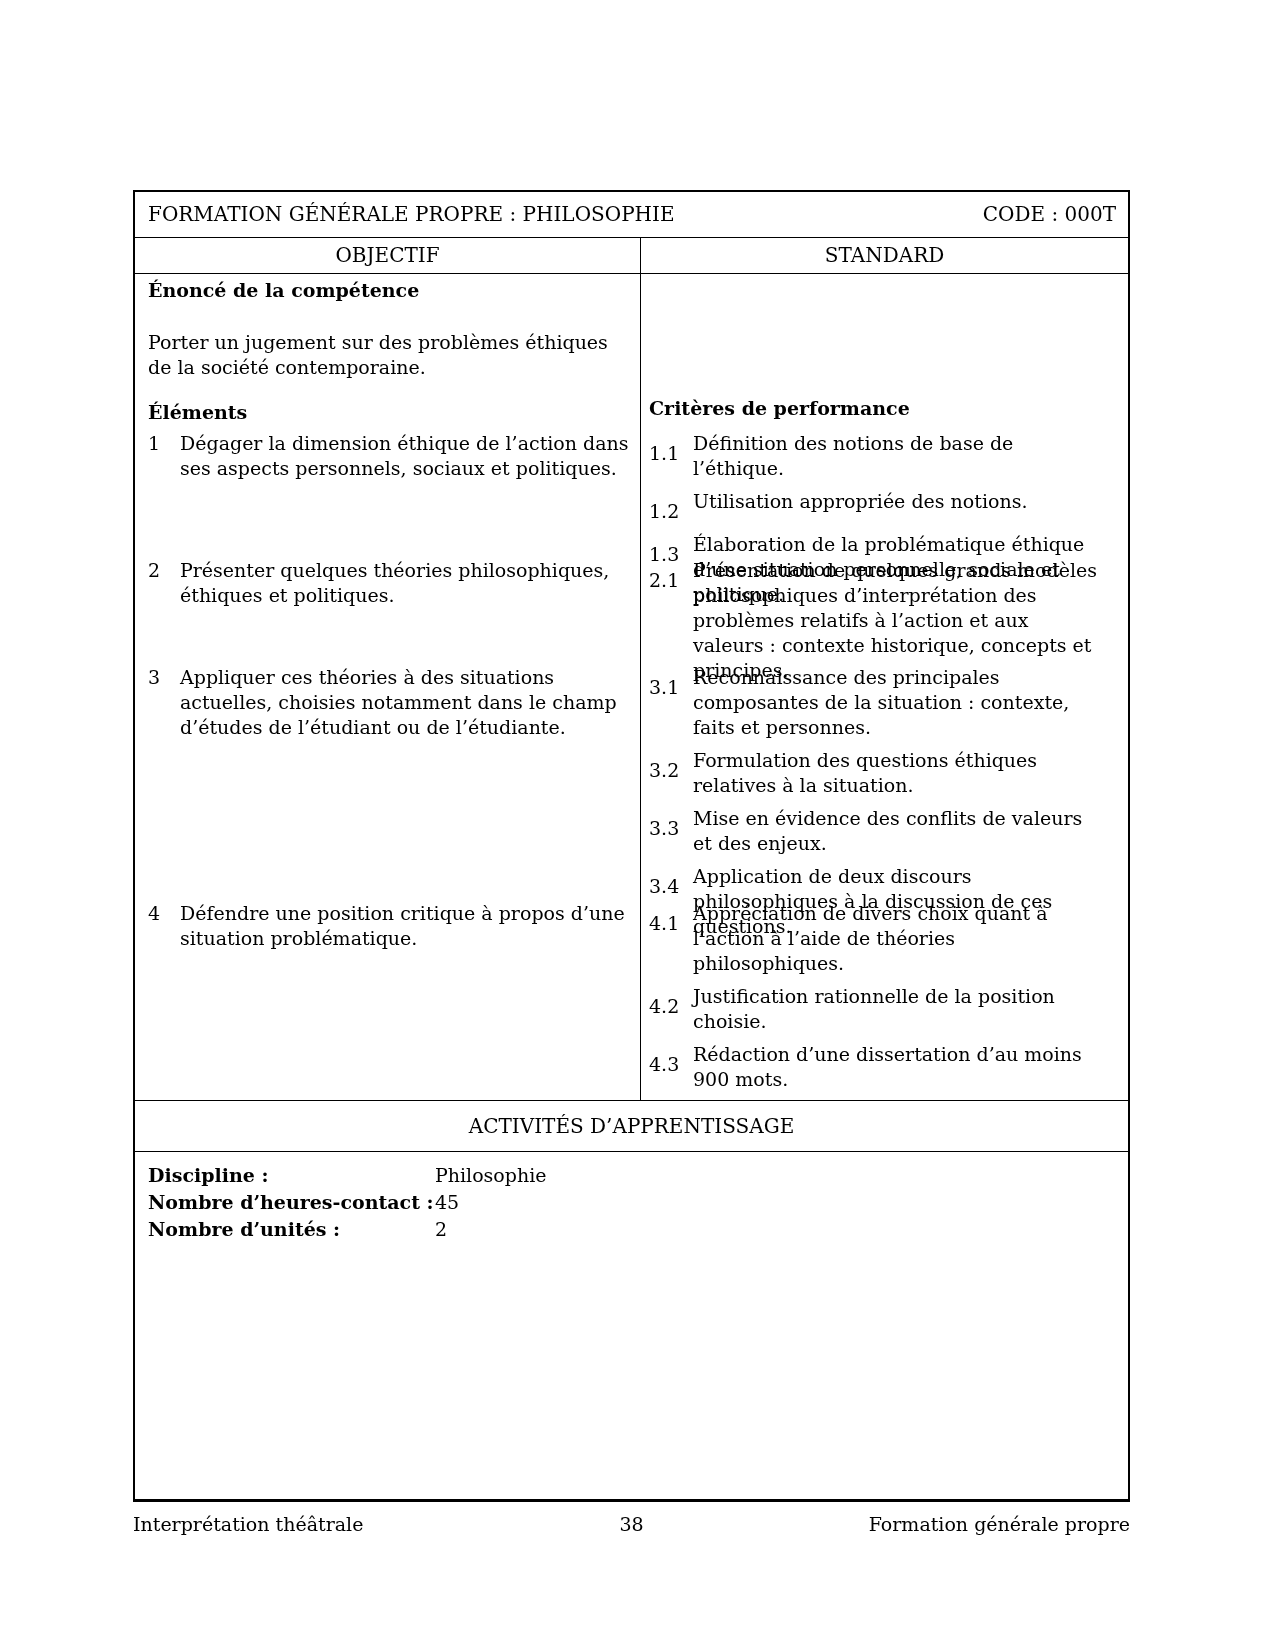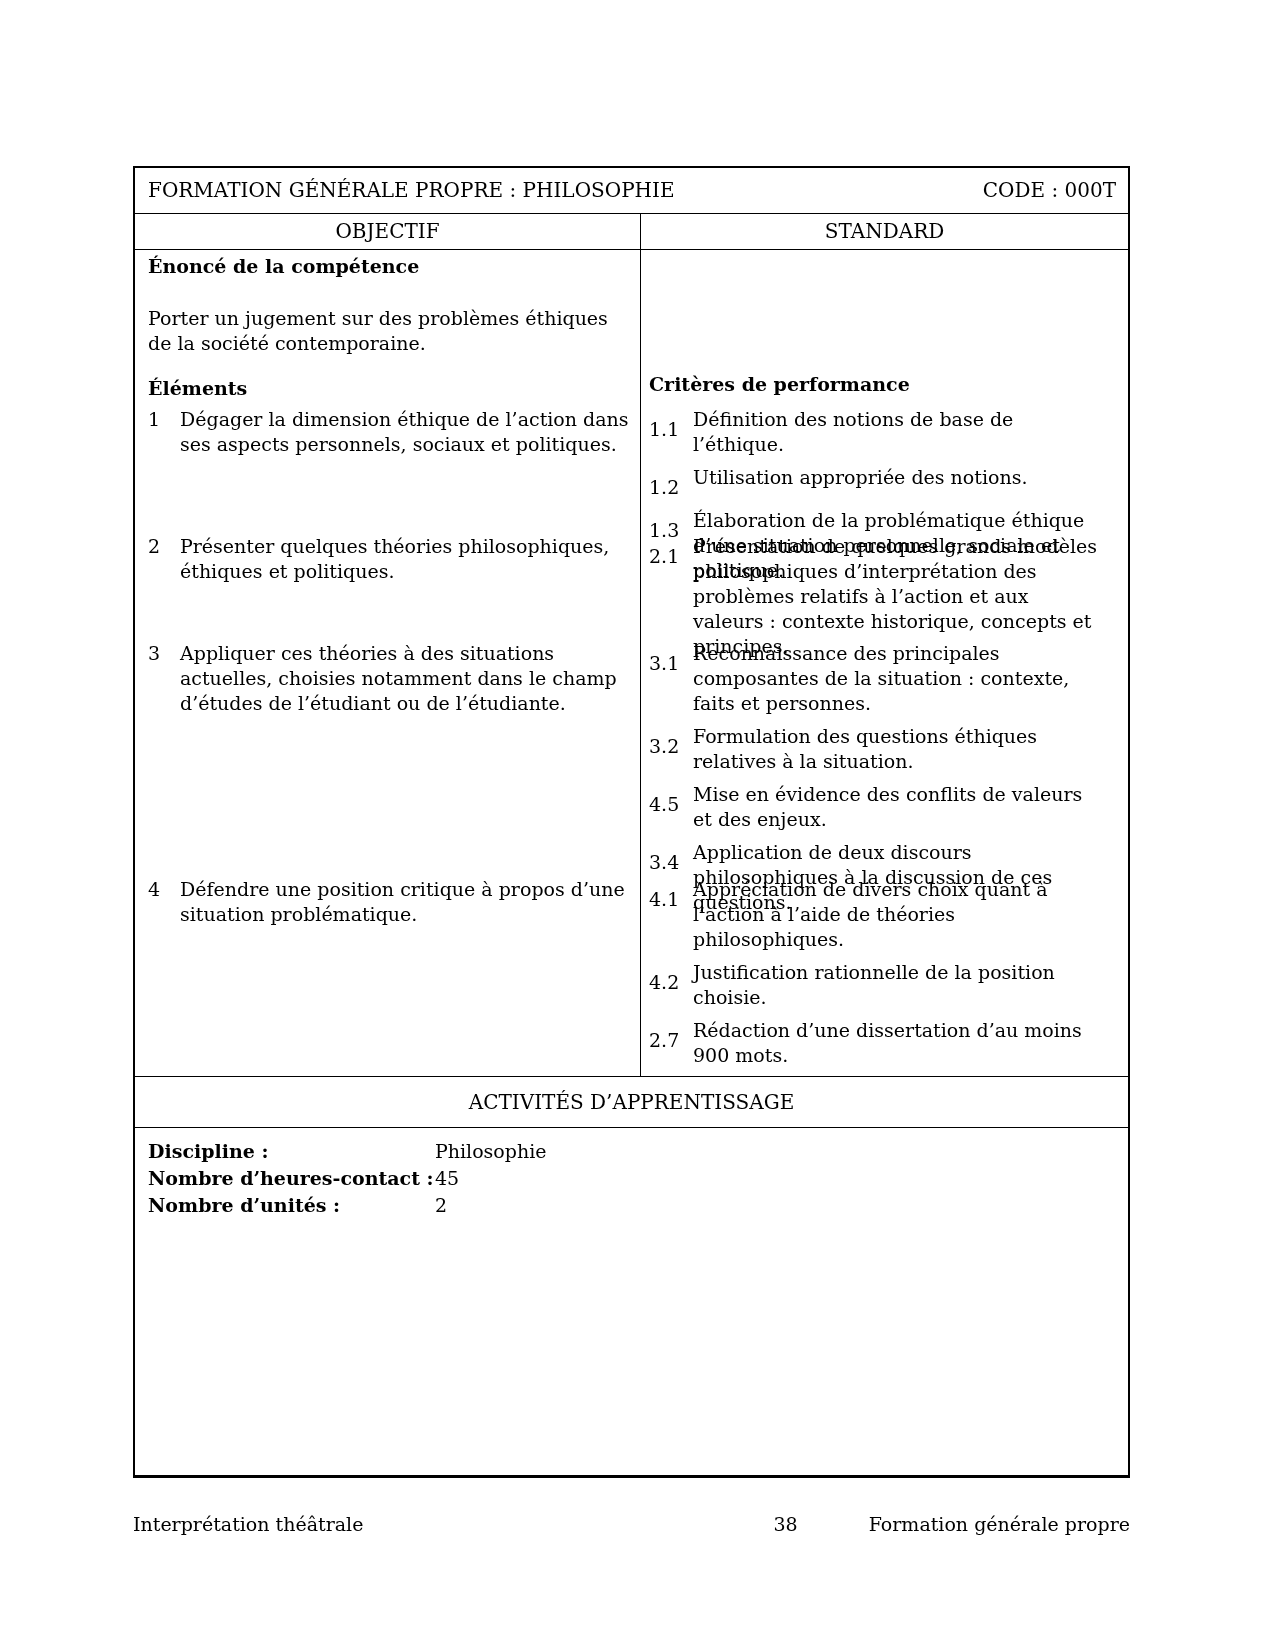--- a/index.html
+++ b/index.html
@@ -14,21 +14,21 @@
     width: 1275px;
     height: 1650px;
     background: #ffffff;
     overflow: hidden;
     font-size: 19px;
     line-height: 25px;
   }
   .doc-table {
     position: absolute;
     left: 133px;
-    top: 166px;
+    top: 190px;
     width: 997px;
     border: 2px solid #000;
     border-bottom-width: 3px;
     box-sizing: border-box;
     display: flex;
     flex-direction: column;
     min-height: 1306px;
     background: #fff;
   }
   
@@ -101,21 +101,21 @@
   
   .footer {
     position: absolute;
     left: 133px;
     top: 1512px;
     width: 997px;
     display: flex;
     align-items: baseline;
   }
   .footer-left  { flex: 1; text-align: left; }
-  .footer-center{ flex: 1; text-align: right; }
+  .footer-center{ flex: 1; text-align: center; }
   .footer-right { flex: 1; text-align: right; }
 </style>
 </head>
 <body>
 
 <div class="page">
 
   <div class="doc-table">
 
     <div class="title-row">
@@ -186,21 +186,21 @@
       <div class="gr">
         <div class="crit-item">
           <span class="inum">3.1</span>
           <span class="itext">Reconnaissance des principales composantes de la situation : contexte, faits et personnes.</span>
         </div>
         <div class="crit-item">
           <span class="inum">3.2</span>
           <span class="itext">Formulation des questions éthiques relatives à la situation.</span>
         </div>
         <div class="crit-item">
-          <span class="inum">4.5</span>
+          <span class="inum">3.3</span>
           <span class="itext">Mise en évidence des conflits de valeurs et des enjeux.</span>
         </div>
         <div class="crit-item">
           <span class="inum">3.4</span>
           <span class="itext">Application de deux discours philosophiques à la discussion de ces questions.</span>
         </div>
       </div>
 
       <div class="gl">
         <div class="hang-item">
@@ -211,21 +211,21 @@
       <div class="gr">
         <div class="crit-item">
           <span class="inum">4.1</span>
           <span class="itext">Appréciation de divers choix quant à l’action à l’aide de théories philosophiques.</span>
         </div>
         <div class="crit-item">
           <span class="inum">4.2</span>
           <span class="itext">Justification rationnelle de la position choisie.</span>
         </div>
         <div class="crit-item">
-          <span class="inum">2.7</span>
+          <span class="inum">4.3</span>
           <span class="itext">Rédaction d’une dissertation d’au moins 900 mots.</span>
         </div>
       </div>
 
     </div>
 
     <div class="activities-row">
       <span>ACTIVITÉS D’APPRENTISSAGE</span>
     </div>
 

